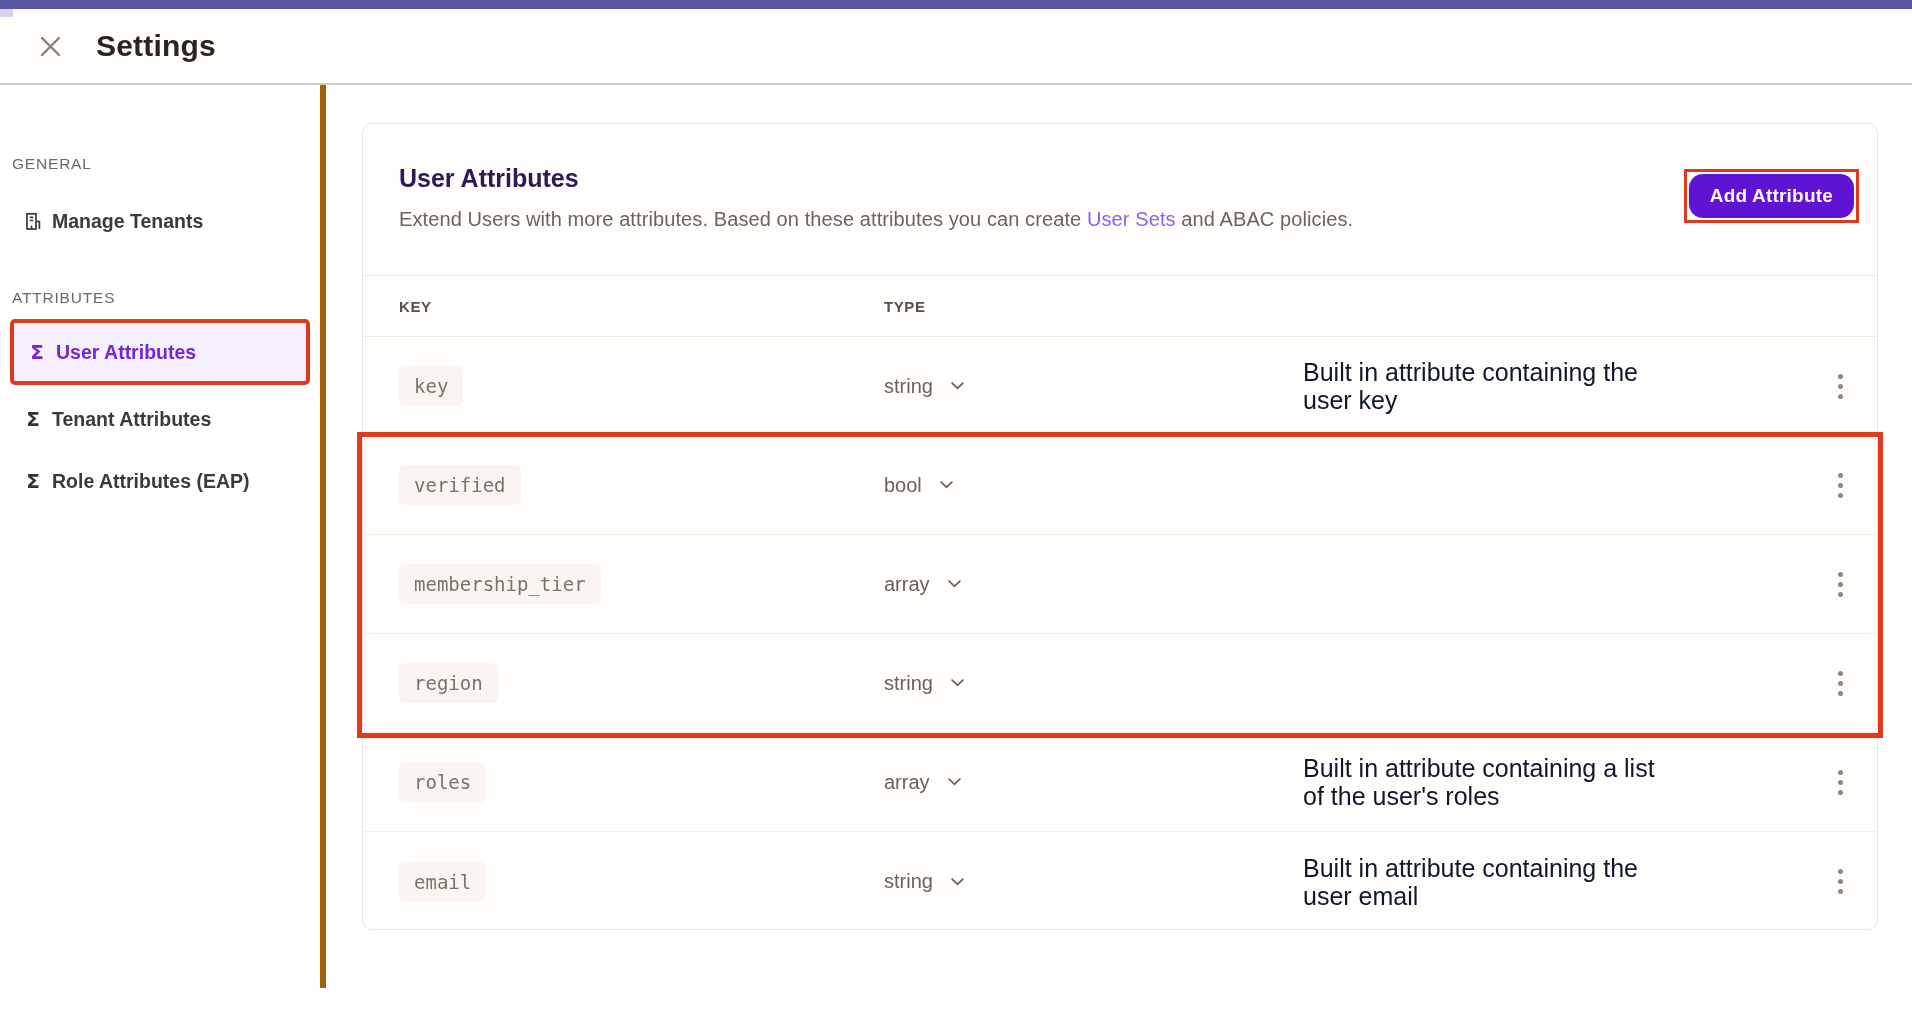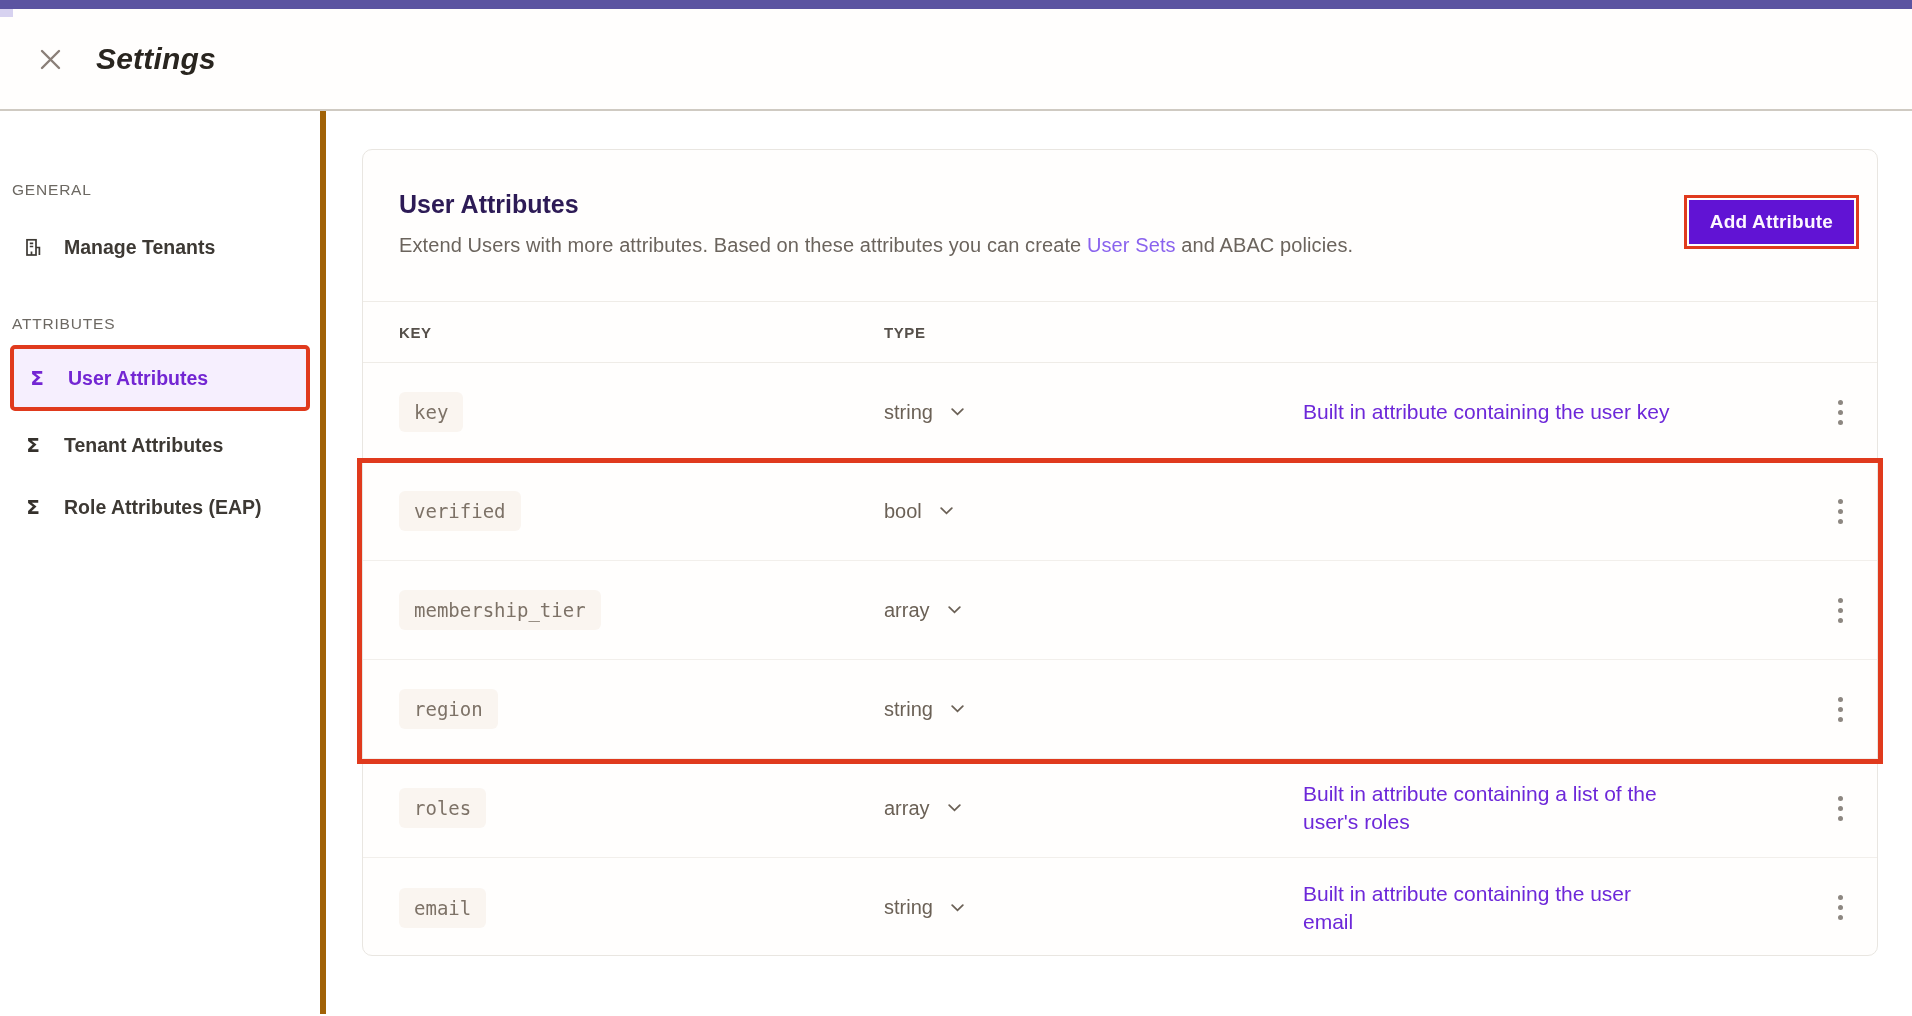--- a/index.html
+++ b/index.html
@@ -3,33 +3,33 @@
 <meta charset="utf-8">
 <style>
   * { box-sizing: border-box; margin: 0; padding: 0; }
   html, body { width: 1912px; height: 1016px; overflow: hidden; background: #ffffff;
     font-family: "Liberation Sans", sans-serif; }
 
   
   .topbar { height: 9px; width: 100%; background: var(--topbar, #5b54a1); }
   .top-notch { position: absolute; left: 0; top: 9px; width: 13px; height: 8px;
     background: #cdc7ec; opacity: .8; }
-  .app-header { height: 102px; display: flex; align-items: center; padding-left: 38px;
-    background: #fffefd; border-bottom: 2px solid #cfcac2; font-style: italic; }
+  .app-header { height: 76px; display: flex; align-items: center; padding-left: 38px;
+    background: #fffefd; border-bottom: 2px solid #cfcac2; }
   .close-btn { width: 24px; height: 24px; display: flex; align-items: center; justify-content: center;
     cursor: pointer; margin-right: 34px; }
   .app-title { font-size: 30px; font-weight: 700; color: #29251f; letter-spacing: .2px; }
 
   
   .layout { display: flex; height: 903px; }
   .sidebar { width: 326px; flex: 0 0 326px; border-right: 6px solid #a16207; padding: 0 10px; }
   .section-label { font-size: 15.5px; font-weight: 500; color: #6c6862; letter-spacing: .8px; margin-left: 2px; }
   .section-label.first { margin-top: 70px; }
   .section-label.second { margin-top: 46px; }
-  .side-item { display: flex; align-items: center; gap: 20px; padding-left: 12px; height: 44px;
+  .side-item { display: flex; align-items: center; gap: 8px; padding-left: 12px; height: 44px;
     font-size: 19.5px; font-weight: 600; color: #3d3934; cursor: pointer; border-radius: 6px; }
   .side-item .ico { width: 22px; display: flex; justify-content: center; }
   .side-item.manage { margin-top: 26px; }
   .sigma { font-size: 20px; font-weight: 700; color: #35312c; font-family: "DejaVu Sans", sans-serif; }
   .selected-wrap { margin-top: 12px; border: 4px solid var(--annotation, #e03a1d); border-radius: 5px;
     background: var(--selected-bg, #f6effe); }
   .selected-wrap .side-item { height: 58px; border-radius: 0; color: var(--selected-text, #7326d3); }
   .selected-wrap .sigma { color: var(--selected-text, #7326d3); }
   .side-item.tenant { margin-top: 10px; height: 48px; }
   .side-item.role { margin-top: 14px; height: 48px; }
@@ -38,36 +38,36 @@
   .main { flex: 1; padding: 38px 0 0 36px; background: #fff; }
   .card { width: 1516px; height: 807px; background: #fffefd; border: 1px solid #e9e6e1;
     border-radius: 10px; position: relative; }
   .card-head { height: 151px; padding: 40px 18px 0 36px; display: flex; justify-content: space-between; }
   .card-title { font-size: 25px; font-weight: 700; color: var(--title, #2d1b56); margin-bottom: 15px; }
   .card-desc { font-size: 20px; color: #6b645d; letter-spacing: .1px; }
   .link { color: var(--link, #8a63ee); cursor: pointer; }
   .btn-annotation { border: 3px solid var(--annotation, #e03a1d); padding: 2px; align-self: flex-start;
     margin-top: 5px; }
   .add-btn { display: block; background: var(--accent, #6113d4); color: #fdf6ff; border: none;
-    font-family: inherit; font-size: 19px; font-weight: 700; padding: 11px 21px; border-radius: 0;
+    font-family: inherit; font-size: 19px; font-weight: 700; padding: 11px 21px; border-radius: 14px;
     cursor: pointer; letter-spacing: .2px; }
 
   
   .t-head, .t-row { display: grid; grid-template-columns: 485px 419px 500px 1fr; padding-left: 36px;
     align-items: center; }
   .t-head { height: 62px; border-top: 1px solid #efece7; border-bottom: 1px solid #efece7;
     font-size: 15px; font-weight: 600; color: #56504a; letter-spacing: .6px; }
   .t-rows { position: relative; }
   .t-row { height: 99px; border-bottom: 1px solid #f2efeb; background: transparent; }
   .t-row:last-child { border-bottom: none; }
   .chip { justify-self: start; background: #faf5f0; border-radius: 6px; padding: 9px 15px;
     font-family: "DejaVu Sans Mono", monospace; font-size: 19px; color: #7d7267; }
   .type-select { display: inline-flex; align-items: center; gap: 18px; font-size: 20px; color: #6b6156;
     cursor: pointer; }
-  .desc-cell { font-size: 21px; color: #6d28d9; line-height: 28px; max-width: 392px; padding-right: 16px; }
+  .desc-cell { font-size: 25px; color: #0f172a; line-height: 28px; max-width: 392px; padding-right: 16px; }
   .kebab { justify-self: center; display: flex; flex-direction: column; gap: 5px; padding: 6px; cursor: pointer; }
   .kebab i { width: 5px; height: 5px; border-radius: 50%; background: #8d8781; }
   .kebab-col { justify-self: center; }
   .rows-annotation { position: absolute; left: -6px; right: -6px; top: 95px; height: 306px;
     border: 5px solid var(--annotation, #e03a1d); pointer-events: none; z-index: 2; }
 </style>
 </head>
 <body>
 
 <div class="topbar"></div>

